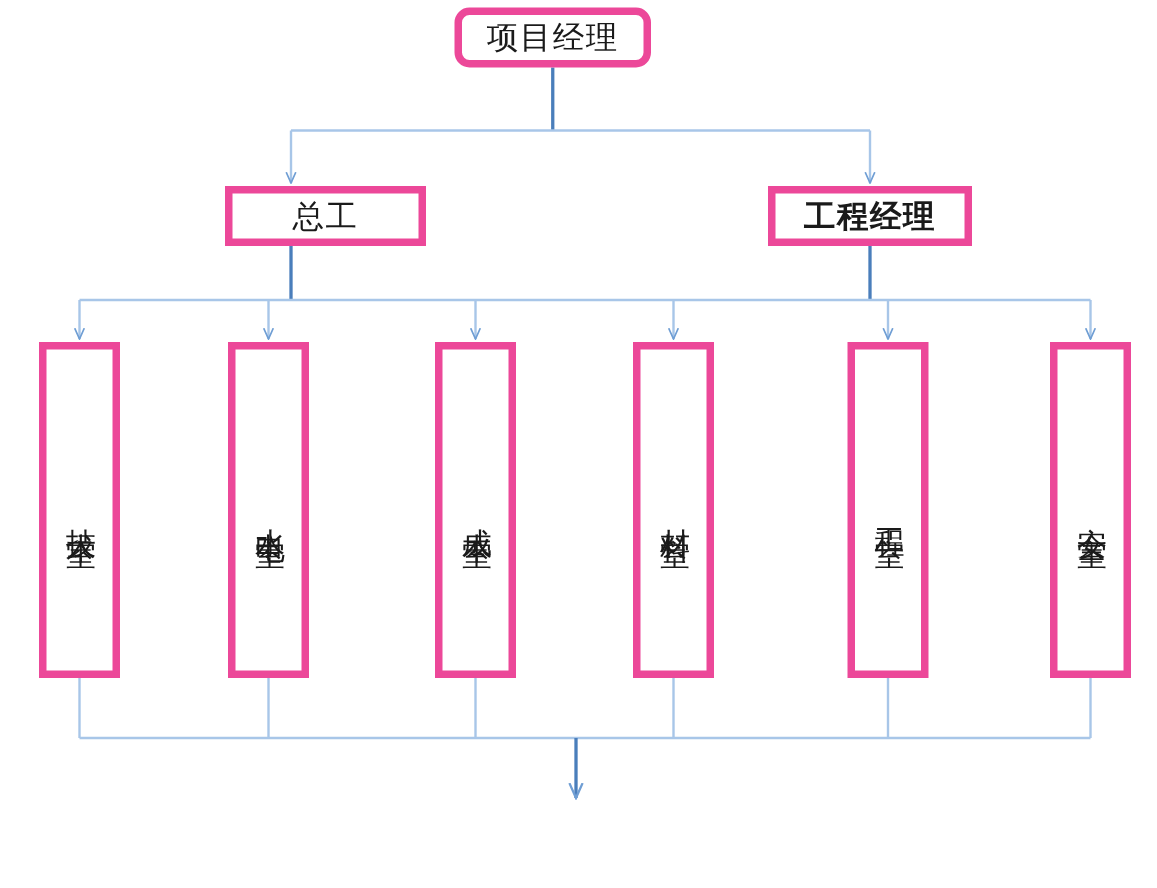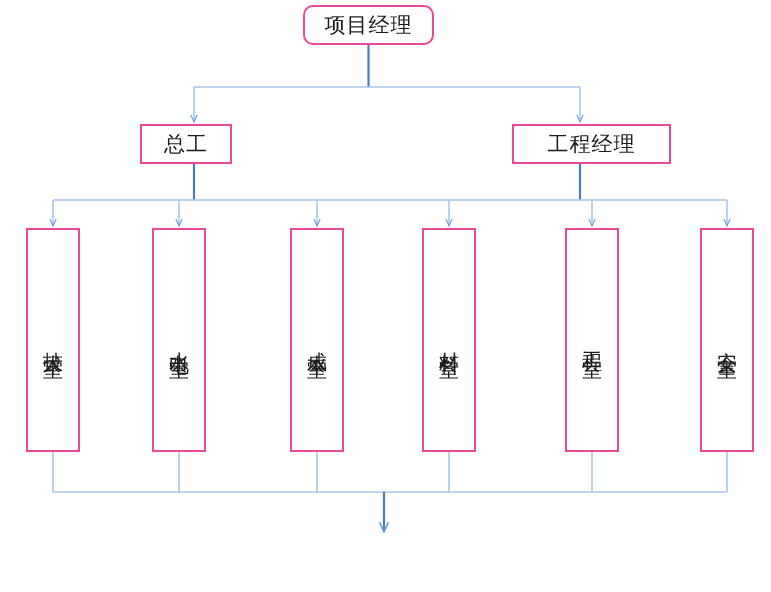--- a/index.html
+++ b/index.html
@@ -22,21 +22,21 @@
     left: 0;
     top: 0;
     width: 771px;
     height: 592px;
     pointer-events: none;
   }
   .node {
     position: absolute;
     box-sizing: border-box;
     background: #ffffff;
-    border: 2px solid #ec4899;
+    border: 5px solid #ec4899;
     display: flex;
     align-items: center;
     justify-content: center;
     color: #1a1a1a;
   }
   .node-rounded {
     border-radius: 10px;
   }
   .node-label {
     font-size: 21px;
@@ -95,25 +95,25 @@
 
     <path d="M 53 492 L 727 492" fill="none" stroke="#a8c6e8" stroke-width="1.6"></path>
 
     <path d="M 384 492 L 384 532" fill="none" stroke="#4a7ebb" stroke-width="2.2" marker-end="url(#arrow-strong)"></path>
   </svg>
 
   <div class="node node-rounded" style="left:303px; top:5px; width:131px; height:40px;">
     <span class="node-label">项目经理</span>
   </div>
 
-  <div class="node" style="left:140px; top:124px; width:92px; height:40px;">
+  <div class="node" style="left:150px; top:124px; width:134px; height:40px;">
     <span class="node-label">总工</span>
   </div>
 
-  <div class="node" style="left:512px; top:124px; width:159px; height:40px;">
+  <div class="node" style="left:512px; top:124px; width:136px; height:40px;font-weight:bold;">
     <span class="node-label">工程经理</span>
   </div>
 
   <div class="node node-vertical" style="left:26px; top:228px; width:54px; height:224px;">
     <span class="node-label">技术室</span>
   </div>
 
   <div class="node node-vertical" style="left:152px; top:228px; width:54px; height:224px;">
     <span class="node-label">水电室</span>
   </div>

